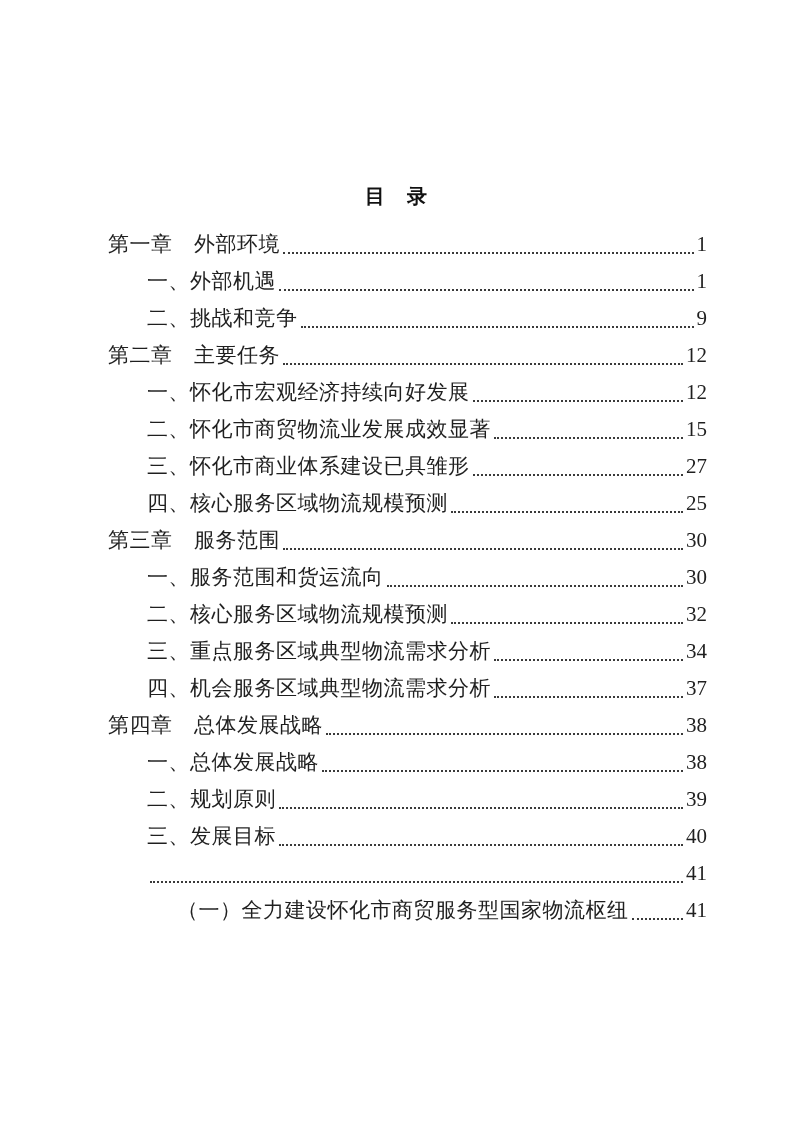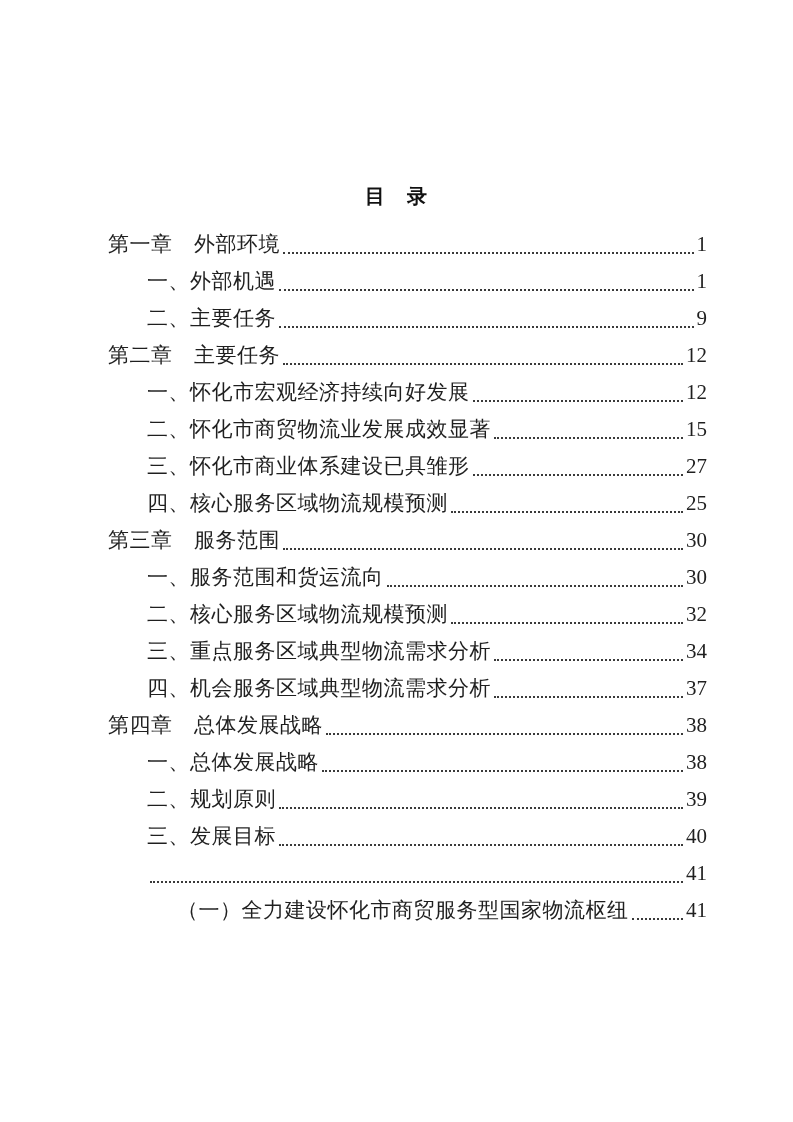--- a/index.html
+++ b/index.html
@@ -74,21 +74,21 @@
     <span class="toc-page">1</span>
   </div>
 
   <div class="toc-entry lvl2">
     <span class="toc-label">一、外部机遇</span>
     <span class="leader"></span>
     <span class="toc-page">1</span>
   </div>
 
   <div class="toc-entry lvl2">
-    <span class="toc-label">二、主要任务</span>
+    <span class="toc-label">二、挑战和竞争</span>
     <span class="leader"></span>
     <span class="toc-page">9</span>
   </div>
 
   <div class="toc-entry lvl1">
     <span class="toc-label">第二章　主要任务</span>
     <span class="leader"></span>
     <span class="toc-page">12</span>
   </div>
 

